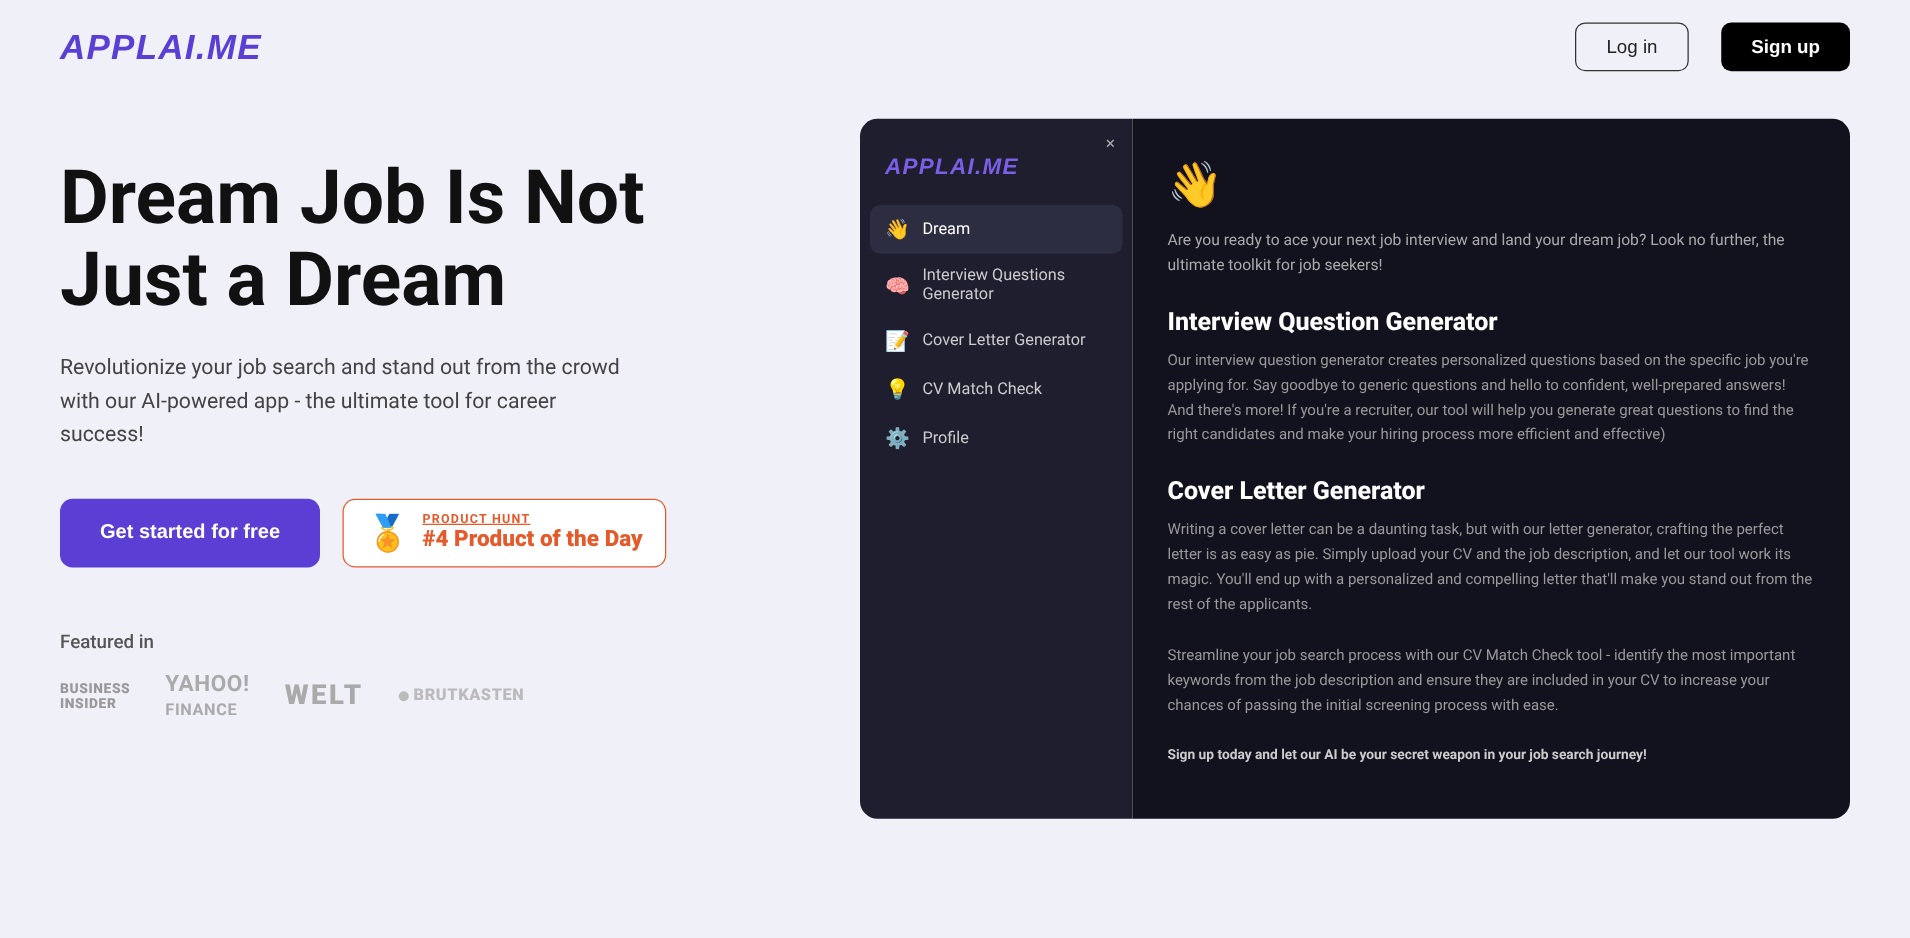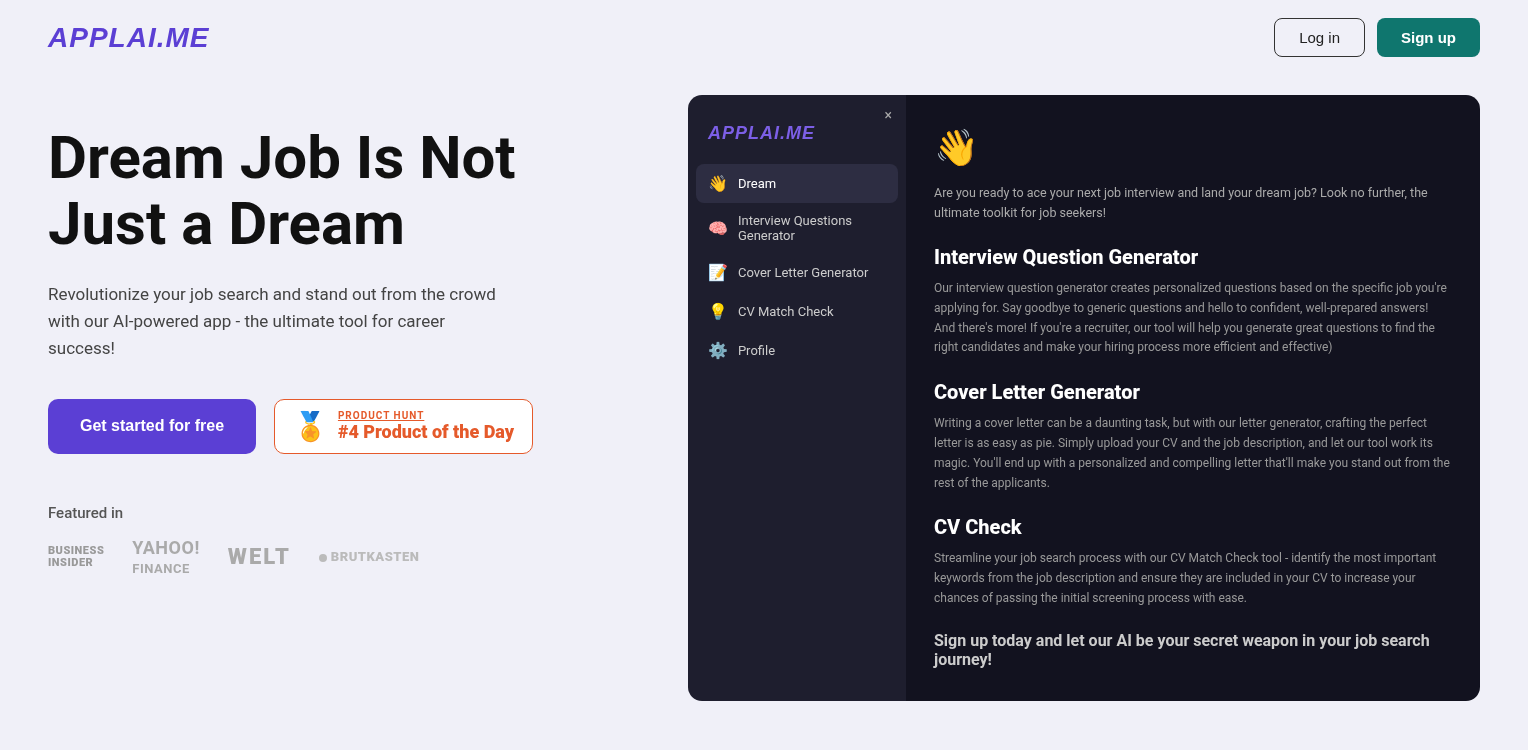--- a/index.html
+++ b/index.html
@@ -20,34 +20,34 @@
     }
     .logo {
       font-size: 28px;
       font-weight: 900;
       color: #5b3fd4;
       letter-spacing: 1px;
       font-style: italic;
       font-family: 'Arial Black', sans-serif;
       text-transform: uppercase;
     }
-    .header-buttons { display: flex; gap: 12px; }
+    .header-buttons { display: flex; gap: 26px; }
     .btn-login {
       padding: 10px 24px;
       border: 1.5px solid #333;
       background: transparent;
       border-radius: 8px;
       font-size: 15px;
       cursor: pointer;
       color: #222;
     }
     .btn-signup {
       padding: 10px 24px;
       border: none;
-      background: #0f766e;
+      background: #000000;
       border-radius: 8px;
       font-size: 15px;
       cursor: pointer;
       color: #fff;
       font-weight: 600;
     }
 
     
     .main {
       display: flex;
@@ -240,21 +240,21 @@
       margin-bottom: 10px;
     }
     .content-section-body {
       font-size: 12px;
       color: #999;
       line-height: 1.65;
       margin-bottom: 22px;
       max-width: 520px;
     }
     .content-footer {
-      font-size: 16px;
+      font-size: 11px;
       color: #ccc;
       font-weight: 700;
       margin-top: 10px;
     }
   </style>
 </head>
 <body>
 
 <header class="header">
   <div class="logo">APPLAI.ME</div>
@@ -325,20 +325,19 @@
     <div class="content-panel">
       <div class="wave-icon">👋</div>
       <p class="content-intro">Are you ready to ace your next job interview and land your dream job? Look no further, the ultimate toolkit for job seekers!</p>
 
       <h2 class="content-section-title">Interview Question Generator</h2>
       <p class="content-section-body">Our interview question generator creates personalized questions based on the specific job you're applying for. Say goodbye to generic questions and hello to confident, well-prepared answers! And there's more! If you're a recruiter, our tool will help you generate great questions to find the right candidates and make your hiring process more efficient and effective)</p>
 
       <h2 class="content-section-title">Cover Letter Generator</h2>
       <p class="content-section-body">Writing a cover letter can be a daunting task, but with our letter generator, crafting the perfect letter is as easy as pie. Simply upload your CV and the job description, and let our tool work its magic. You'll end up with a personalized and compelling letter that'll make you stand out from the rest of the applicants.</p>
 
-      <h2 class="content-section-title">CV Check</h2>
       <p class="content-section-body">Streamline your job search process with our CV Match Check tool - identify the most important keywords from the job description and ensure they are included in your CV to increase your chances of passing the initial screening process with ease.</p>
 
       <p class="content-footer">Sign up today and let our AI be your secret weapon in your job search journey!</p>
     </div>
 
   </div>
 </div>
 
 </body></html>

